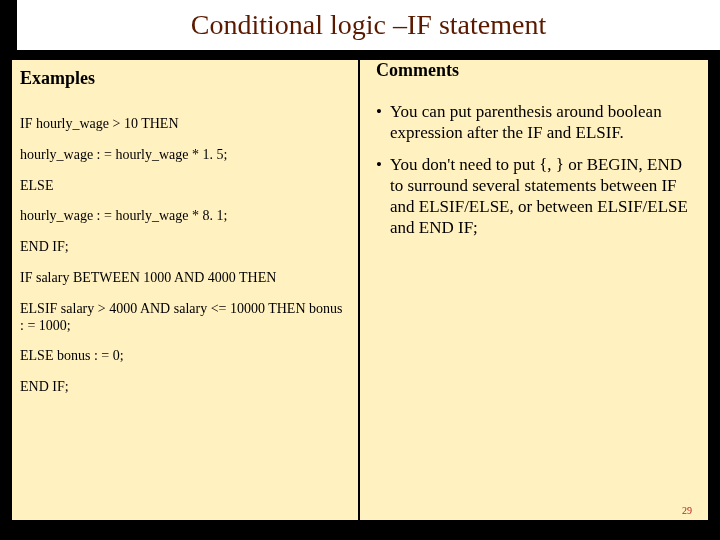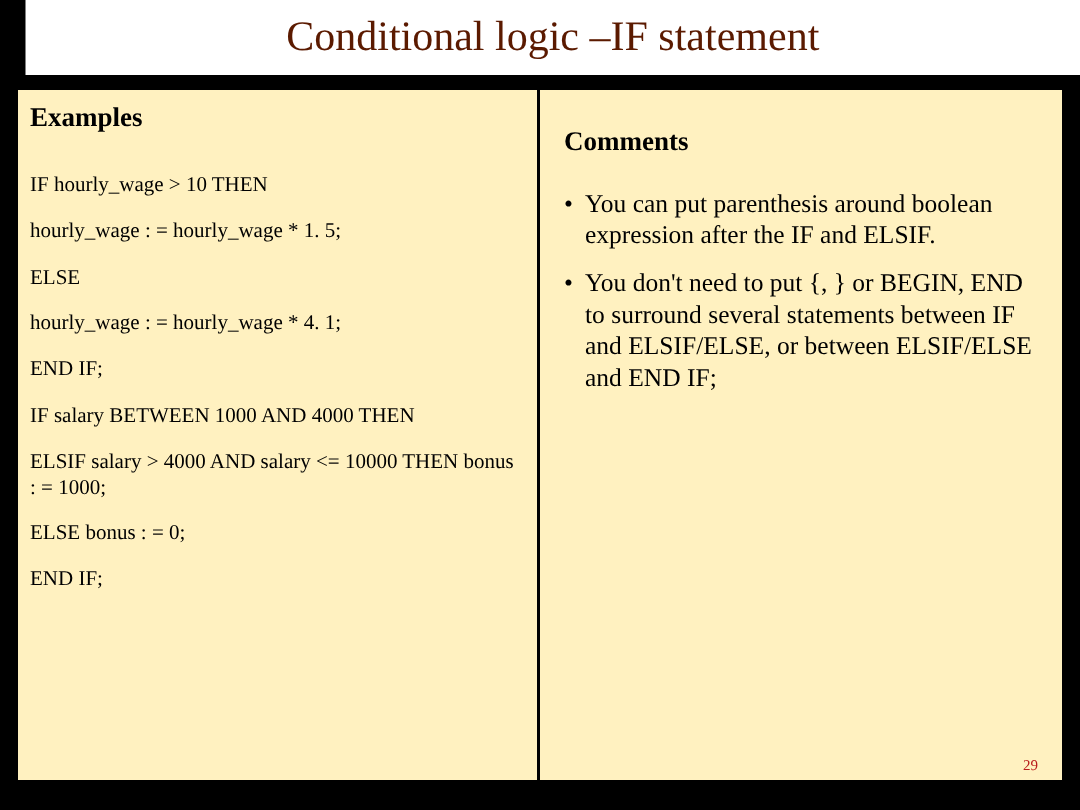--- a/index.html
+++ b/index.html
@@ -45,21 +45,21 @@
     width: 50%;
     box-sizing: border-box;
     padding: 8px 10px 8px 8px;
     border-right: 2px solid #000;
     display: flex;
     flex-direction: column;
   }
   .col-right {
     width: 50%;
     box-sizing: border-box;
-    padding: 24px 10px 8px 16px;
+    padding: 0 10px 8px 16px;
     display: flex;
     flex-direction: column;
     font-family: Liberation Serif, serif;
   }
   .col-heading {
     font-weight: bold;
     font-size: 18px;
     color: #000;
     margin-bottom: 20px;
   }
@@ -100,21 +100,21 @@
     <span>Conditional logic –IF statement</span>
   </div>
 
   <div class="content-panel">
 
     <div class="col-left">
       <div class="col-heading">Examples</div>
       <div class="code-line">IF hourly_wage &gt; 10   THEN</div>
       <div class="code-line">hourly_wage : = hourly_wage * 1. 5;</div>
       <div class="code-line">ELSE</div>
-      <div class="code-line">hourly_wage : = hourly_wage * 4. 1;</div>
+      <div class="code-line">hourly_wage : = hourly_wage * 8. 1;</div>
       <div class="code-line">END IF;</div>
       <div class="code-line">IF salary BETWEEN 1000 AND 4000 THEN</div>
       <div class="code-line">ELSIF salary &gt; 4000 AND salary &lt;= 10000 THEN bonus : = 1000;</div>
       <div class="code-line">ELSE bonus : = 0;</div>
       <div class="code-line">END IF;</div>
     </div>
 
     <div class="col-right">
       <div class="col-heading">Comments</div>
 

